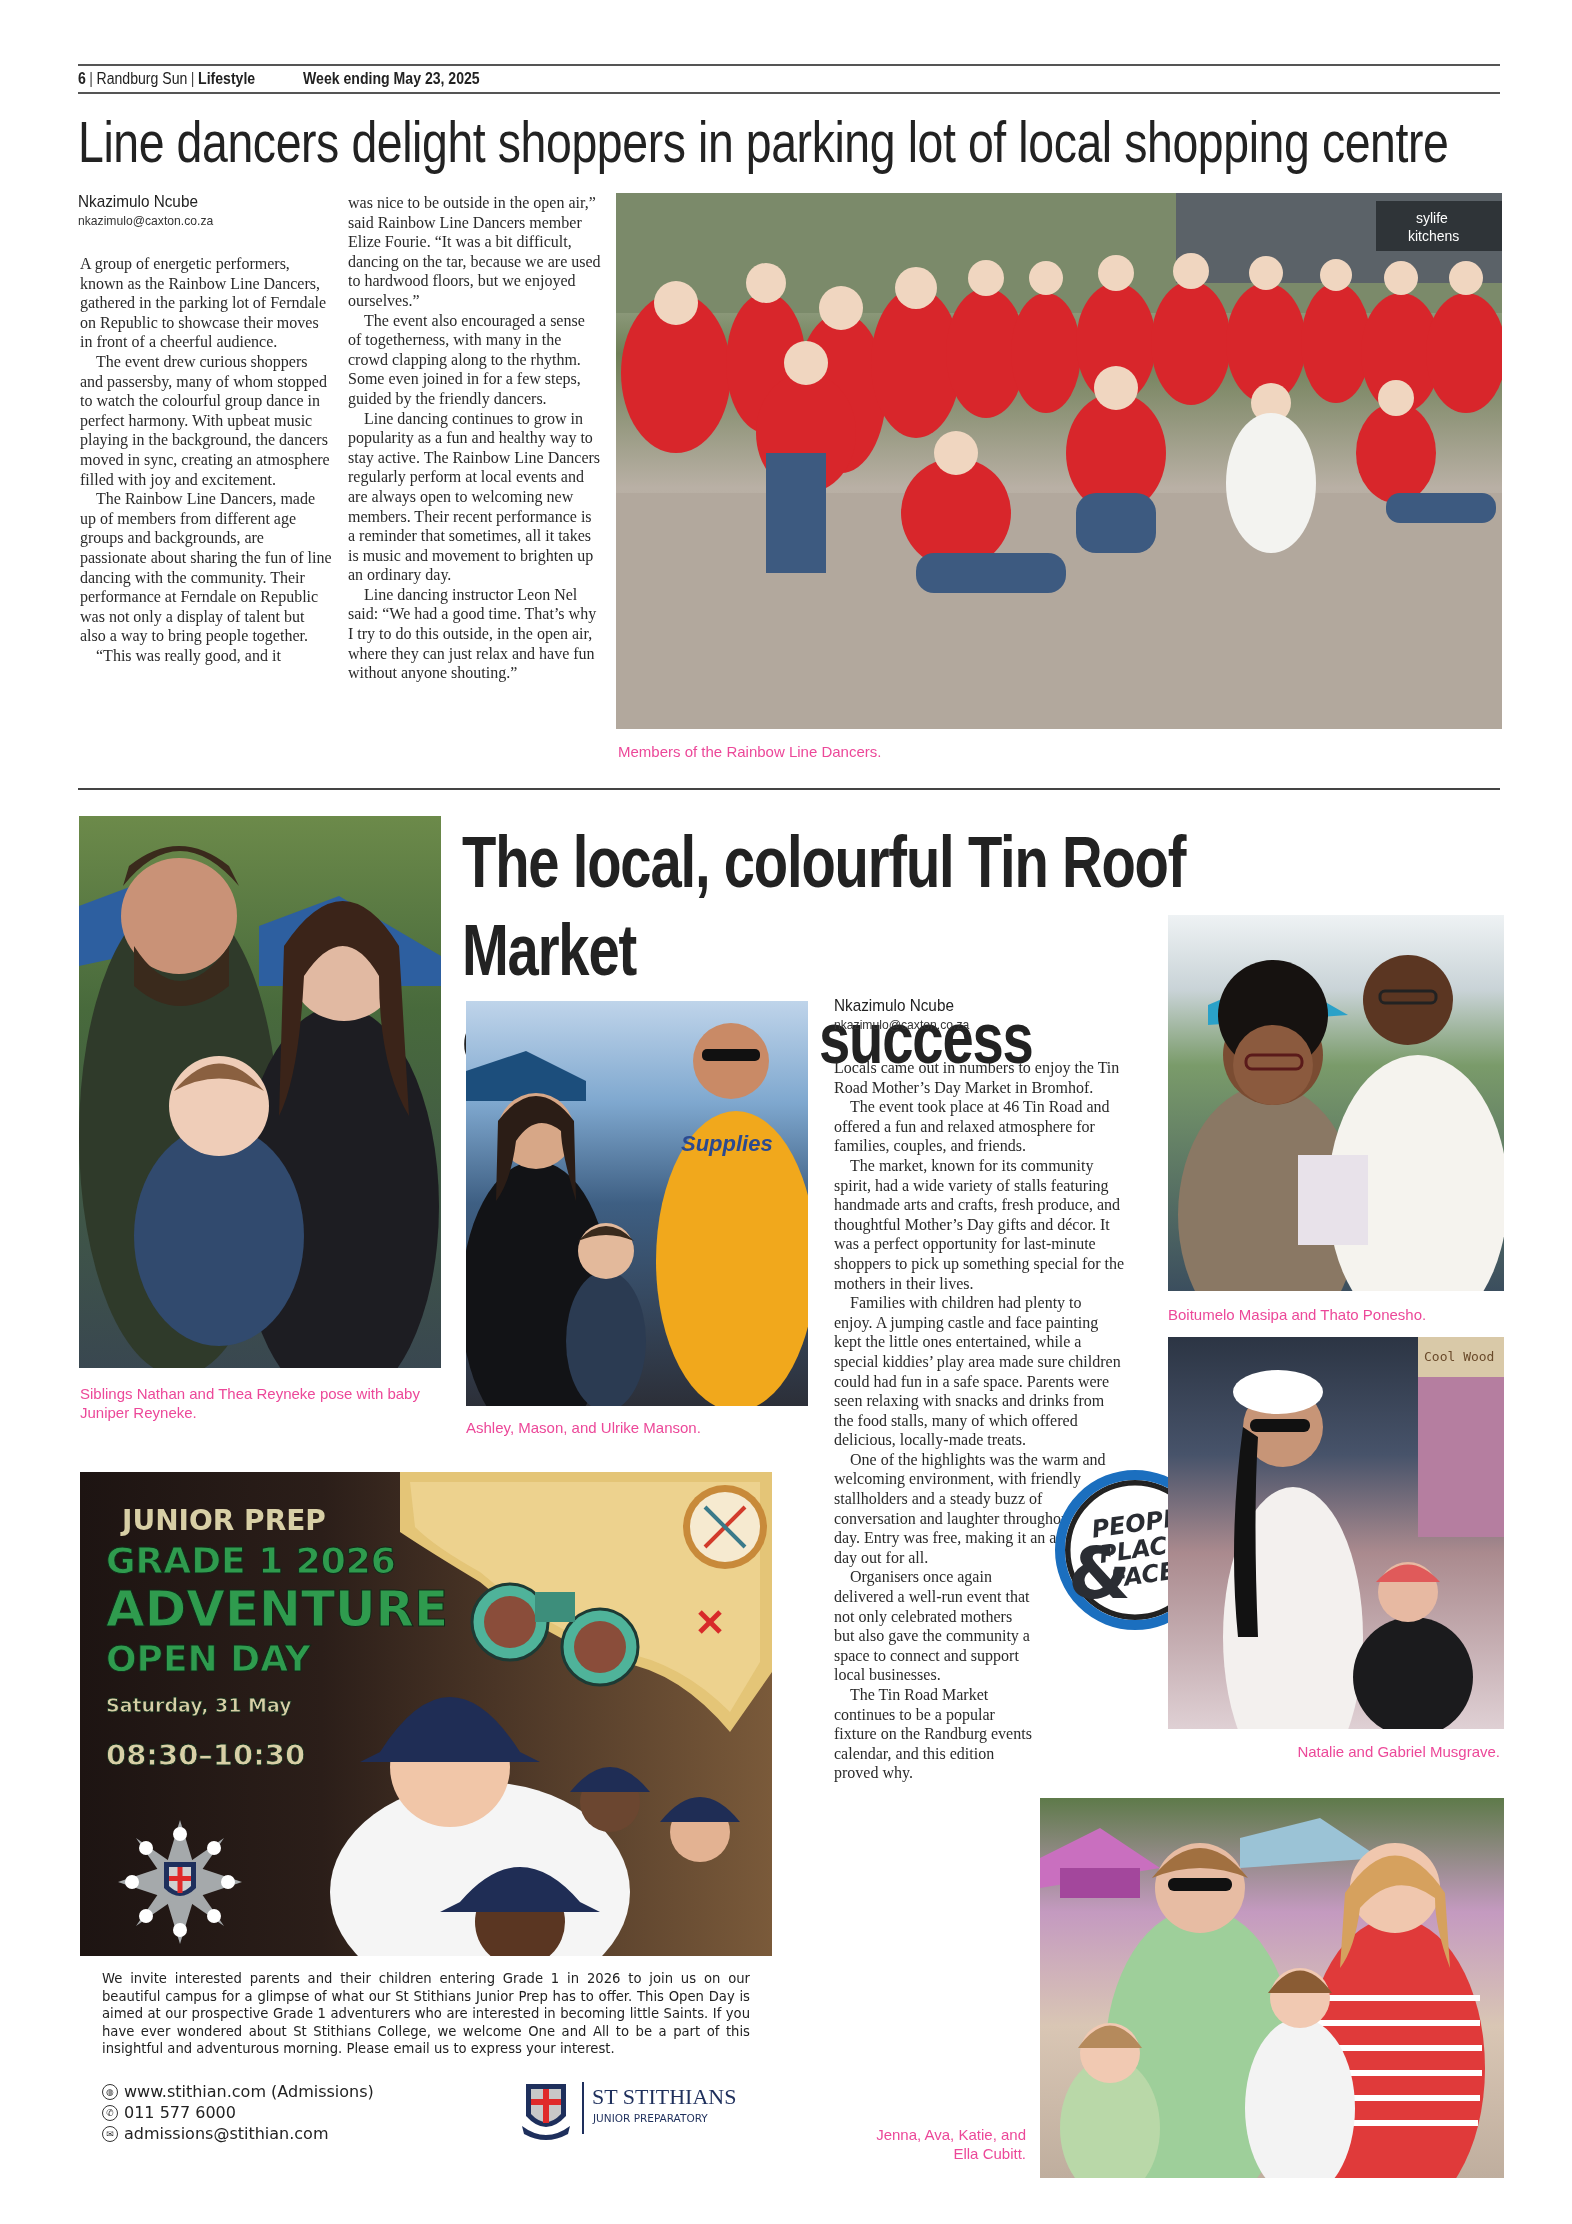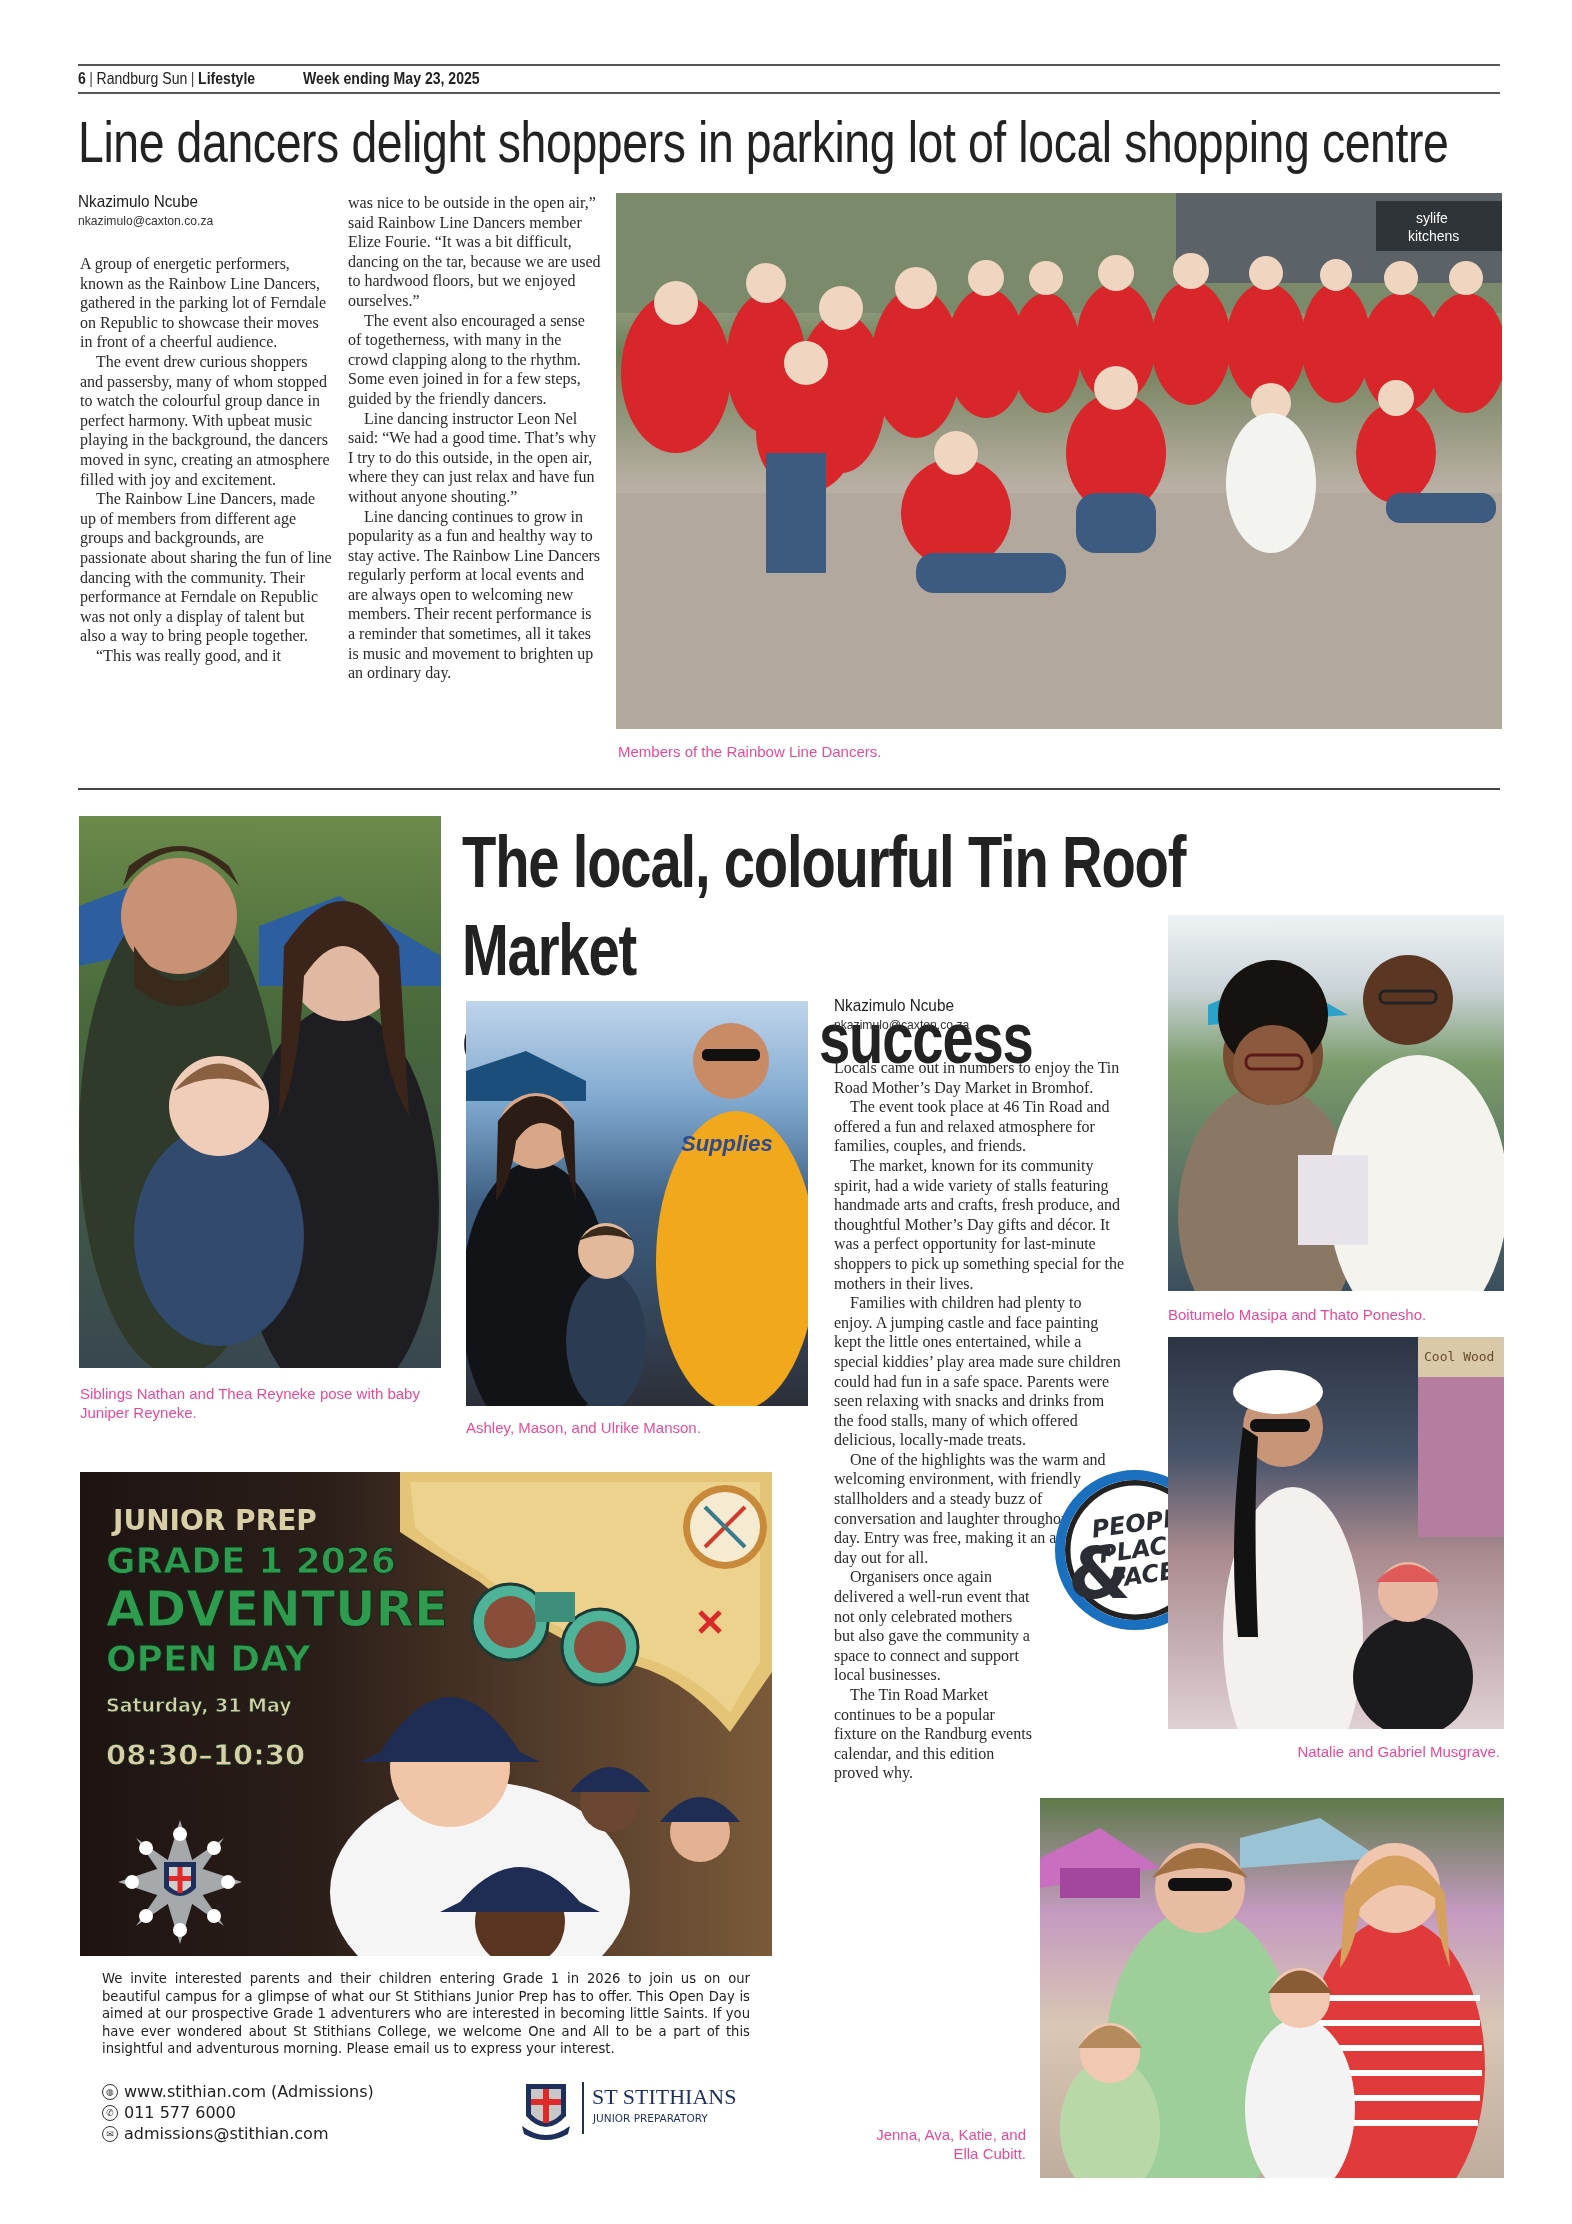--- a/index.html
+++ b/index.html
@@ -74,22 +74,22 @@
 <div class="col" style="left:80px; top:254px; width:252px;">
   <p class="first">A group of energetic performers, known as the Rainbow Line Dancers, gathered in the parking lot of Ferndale on Republic to showcase their moves in front of a cheerful audience.</p>
   <p>The event drew curious shoppers and passersby, many of whom stopped to watch the colourful group dance in perfect harmony. With upbeat music playing in the background, the dancers moved in sync, creating an atmosphere filled with joy and excitement.</p>
   <p>The Rainbow Line Dancers, made up of members from different age groups and backgrounds, are passionate about sharing the fun of line dancing with the community. Their performance at Ferndale on Republic was not only a display of talent but also a way to bring people together.</p>
   <p>“This was really good, and it</p>
 </div>
 
 <div class="col" style="left:348px; top:193px; width:254px;">
   <p class="first">was nice to be outside in the open air,” said Rainbow Line Dancers member Elize Fourie. “It was a bit difficult, dancing on the tar, because we are used to hardwood floors, but we enjoyed ourselves.”</p>
   <p>The event also encouraged a sense of togetherness, with many in the crowd clapping along to the rhythm. Some even joined in for a few steps, guided by the friendly dancers.</p>
+  <p>Line dancing continues to grow in popularity as a fun and healthy way to stay active. The Rainbow Line Dancers regularly perform at local events and are always open to welcoming new members. Their recent performance is a reminder that sometimes, all it takes is music and movement to brighten up an ordinary day.</p>
   <p>Line dancing instructor Leon Nel said: “We had a good time. That’s why I try to do this outside, in the open air, where they can just relax and have fun without anyone shouting.”</p>
-  <p>Line dancing continues to grow in popularity as a fun and healthy way to stay active. The Rainbow Line Dancers regularly perform at local events and are always open to welcoming new members. Their recent performance is a reminder that sometimes, all it takes is music and movement to brighten up an ordinary day.</p>
 </div>
 
 <div class="photo" style="left:616px; top:193px; width:886px; height:536px; background: linear-gradient(180deg, #cfd6d9 0%, #9aa68c 18%, #6f7f57 30%, #b9b0a5 55%, #a69c91 100%);">
   <svg width="886" height="536" viewBox="0 0 886 536">
     <rect x="0" y="0" width="886" height="120" fill="#7b8a6a"></rect>
     <rect x="560" y="0" width="326" height="90" fill="#5b6268"></rect>
     <rect x="760" y="8" width="126" height="50" fill="#2f3438"></rect>
     <text x="800" y="30" fill="#fff" font-family="Liberation Sans, sans-serif" font-size="14">sylife</text>
     <text x="792" y="48" fill="#fff" font-family="Liberation Sans, sans-serif" font-size="14">kitchens</text>
     <rect x="0" y="300" width="886" height="236" fill="#b2a89d"></rect>
@@ -317,21 +317,21 @@
       <circle cx="0" cy="48" r="7" fill="#fff"></circle>
         <circle cx="-34" cy="34" r="7" fill="#fff"></circle>
       <circle cx="-48" cy="0" r="7" fill="#fff"></circle>
         <circle cx="-34" cy="-34" r="7" fill="#fff"></circle>
       <path d="M-16,-20 L16,-20 L16,6 Q0,22 -16,6 Z" fill="#1e2f5c"></path>
       <path d="M-11,-15 L11,-15 L11,4 Q0,15 -11,4 Z" fill="#d0d0d0"></path>
       <rect x="-2.5" y="-15" width="5" height="26" fill="#e02a2a"></rect>
       <rect x="-11" y="-6" width="22" height="5" fill="#e02a2a"></rect>
     </g>
   </svg>
-  <div class="ad-line" style="left:33px; top:32px; font-size:28px; color:#d8cfa6;">JUNIOR PREP</div>
+  <div class="ad-line" style="left:42px; top:32px; font-size:28px; color:#d8cfa6;">JUNIOR PREP</div>
   <div class="ad-line" style="left:26px; top:68px; font-size:36px; color:#2f9b4e; -webkit-text-stroke:1px #0f2a18;">GRADE 1 2026</div>
   <div class="ad-line" style="left:26px; top:108px; font-size:50px; color:#2f9b4e; -webkit-text-stroke:1px #0f2a18;">ADVENTURE</div>
   <div class="ad-line" style="left:26px; top:166px; font-size:36px; color:#2f9b4e; -webkit-text-stroke:1px #0f2a18;">OPEN DAY</div>
   <div class="ad-line" style="left:26px; top:222px; font-size:19px; color:#d8cfa6; -webkit-text-stroke:0.8px #0f2a18;">Saturday, 31 May</div>
   <div class="ad-line" style="left:26px; top:266px; font-size:29px; color:#d8cfa6; -webkit-text-stroke:0.8px #0f2a18;">08:30–10:30</div>
 </div>
 
 <div class="ad-body">We invite interested parents and their children entering Grade 1 in 2026 to join us on our beautiful campus for a glimpse of what our St Stithians Junior Prep has to offer. This Open Day is aimed at our prospective Grade 1 adventurers who are interested in becoming little Saints. If you have ever wondered about St Stithians College, we welcome One and All to be a part of this insightful and adventurous morning. Please email us to express your interest.</div>
 
 <div class="contact" style="top:2082px;">

